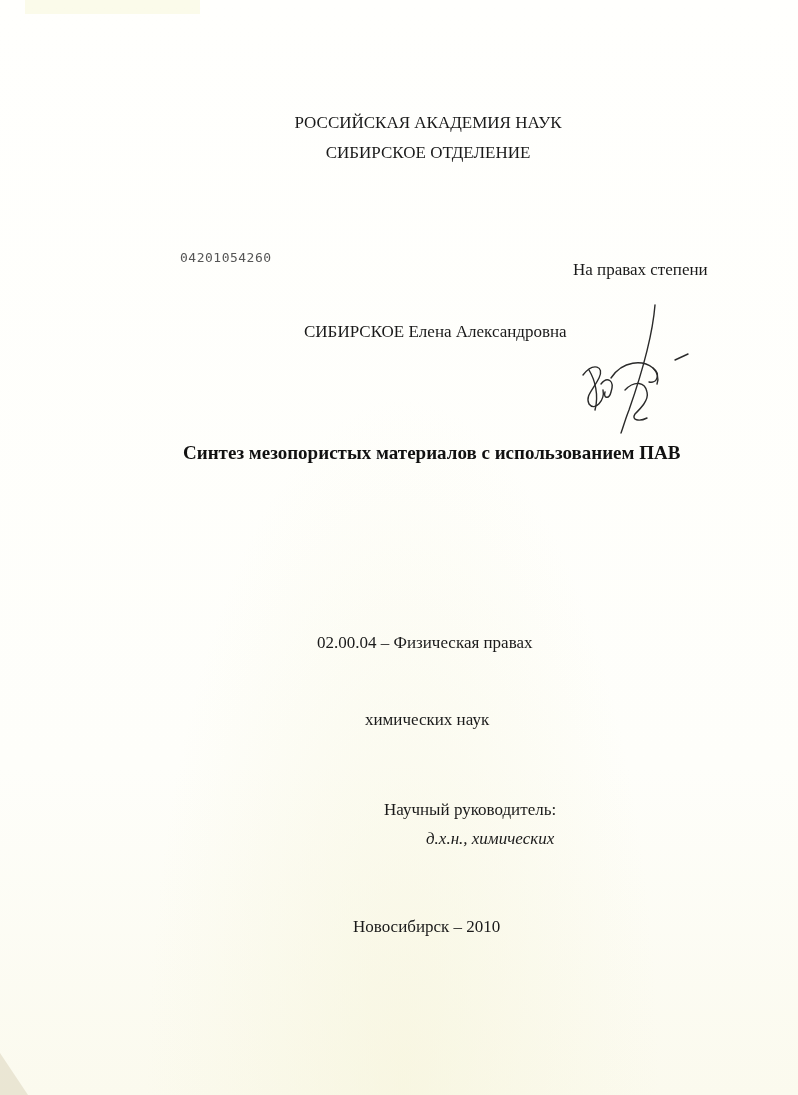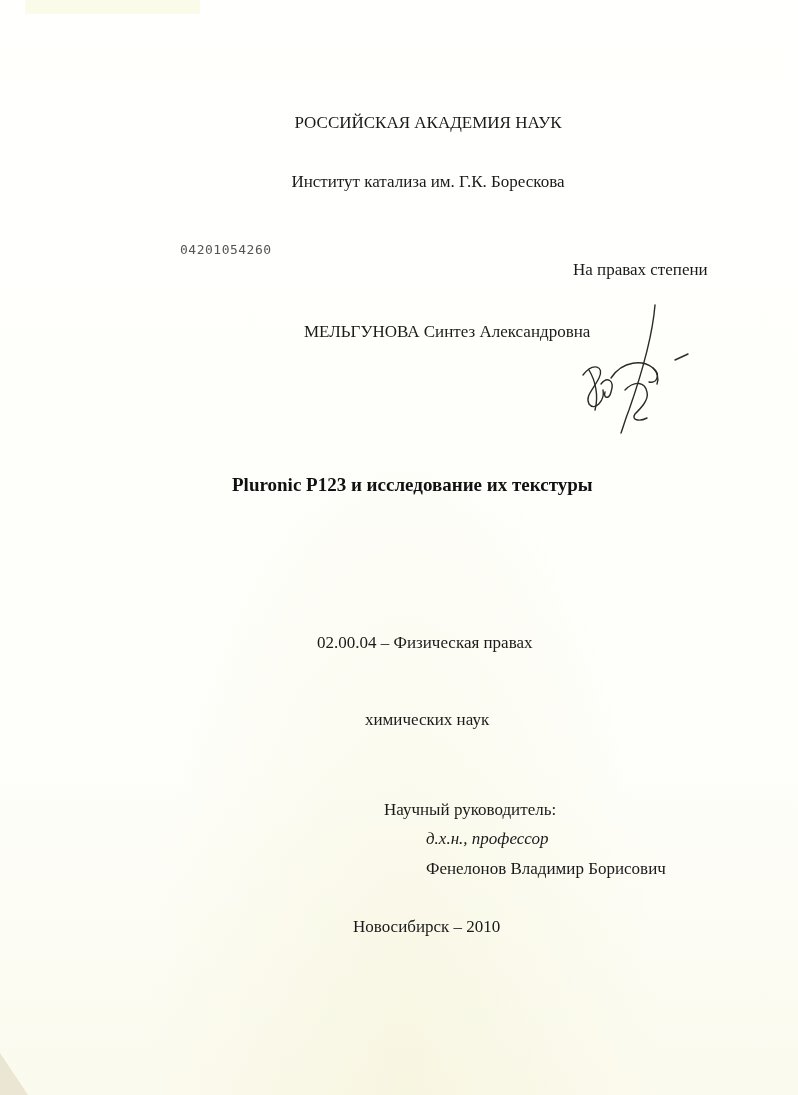--- a/index.html
+++ b/index.html
@@ -44,60 +44,60 @@
       line-height: 20px;
     }
     .center { transform: translateX(-50%); }
     .bold { font-weight: bold; font-size: 19px; line-height: 22px; color: #111; }
     .italic { font-style: italic; }
     .mono {
       font-family: "DejaVu Sans Mono", "Liberation Mono", monospace;
       font-size: 13px;
       color: #555;
       letter-spacing: 0.5px;
+      margin-top: 8px;
     }
     .signature {
       position: absolute;
       left: 565px; top: 300px;
       width: 140px; height: 135px;
     }
   </style>
 </head>
 <body>
 
 <div class="page">
   <div class="scan-top"></div>
   <div class="scan-corner"></div>
 
   <div class="line center" style="left:428px; top:113px;">РОССИЙСКАЯ АКАДЕМИЯ НАУК</div>
-  <div class="line center" style="left:428px; top:172px;">Институт катализа им. Г.К. Борескова</div>
+  <div class="line center" style="left:428px; top:143px;">СИБИРСКОЕ ОТДЕЛЕНИЕ</div>
 
   <div class="line mono" style="left:180px; top:240px;">04201054260</div>
 
   <div class="line" style="left:573px; top:260px;">На правах степени</div>
 
-  <div class="line" style="left:304px; top:322px;">МЕЛЬГУНОВА Синтез Александровна</div>
+  <div class="line" style="left:304px; top:322px;">СИБИРСКОЕ Елена Александровна</div>
 
   <svg class="signature" viewBox="0 0 140 135">
     <g fill="none" stroke="#2a2a2a" stroke-width="1.4" stroke-linecap="round" stroke-linejoin="round">
       <path d="M90 5 C 88 30, 78 70, 64 110 C 60 120, 58 128, 56 133"></path>
       <path d="M18 75 C 28 62, 40 66, 34 78 C 28 90, 20 96, 24 104 C 30 112, 40 100, 38 90"></path>
       <path d="M24 70 C 30 80, 34 95, 30 110"></path>
       <path d="M36 84 C 42 76, 50 80, 46 92 C 44 100, 38 98, 40 92"></path>
       <path d="M46 78 C 58 60, 78 60, 88 68 C 96 74, 92 84, 84 82"></path>
       <path d="M60 90 C 70 80, 80 82, 82 92 C 84 100, 76 108, 70 114 C 66 120, 74 122, 82 118"></path>
       <path d="M88 68 C 92 72, 94 78, 92 84"></path>
       <path d="M110 60 L 123 54"></path>
     </g>
   </svg>
 
-  <div class="line bold" style="left:232px; top:474px;">Pluronic P123 и исследование их текстуры</div>
+  <div class="line bold" style="left:183px; top:442px;">Синтез мезопористых материалов с использованием ПАВ</div>
 
   <div class="line" style="left:317px; top:633px;">02.00.04 – Физическая правах</div>
 
   <div class="line" style="left:365px; top:710px;">химических наук</div>
 
   <div class="line" style="left:384px; top:800px;">Научный руководитель:</div>
-  <div class="line italic" style="left:426px; top:829px;">д.х.н., профессор</div>
-  <div class="line" style="left:426px; top:859px;">Фенелонов Владимир Борисович</div>
+  <div class="line italic" style="left:426px; top:829px;">д.х.н., химических</div>
 
   <div class="line" style="left:353px; top:917px;">Новосибирск – 2010</div>
 </div>
 
 </body></html>

